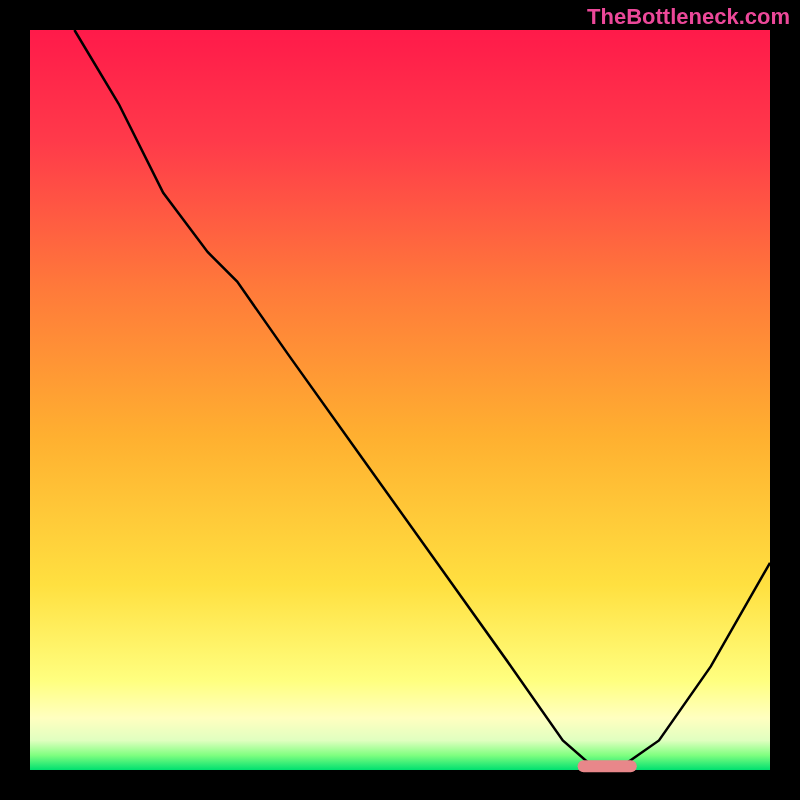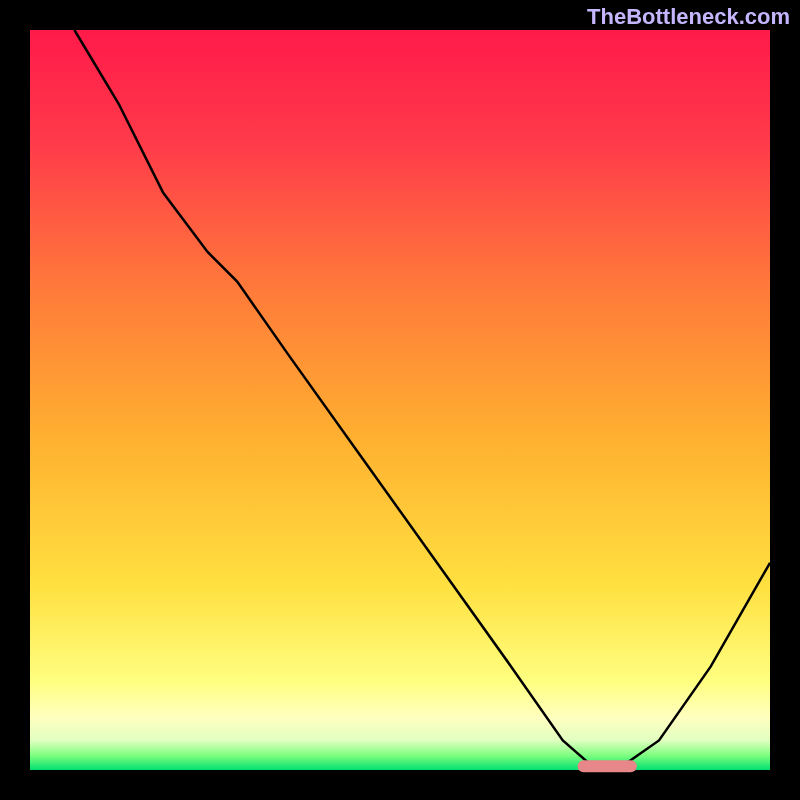--- a/index.html
+++ b/index.html
@@ -8,21 +8,21 @@
     width: 800px;
     height: 800px;
     background: #000;
     position: relative;
     font-family: Arial, sans-serif;
   }
   .watermark {
     position: absolute;
     top: 4px;
     right: 10px;
-    color: #c4b5fd;
+    color: #ec4899;
     font-size: 22px;
     font-weight: bold;
     z-index: 10;
   }
   svg {
     display: block;
   }
 </style>
 </head>
 <body>

